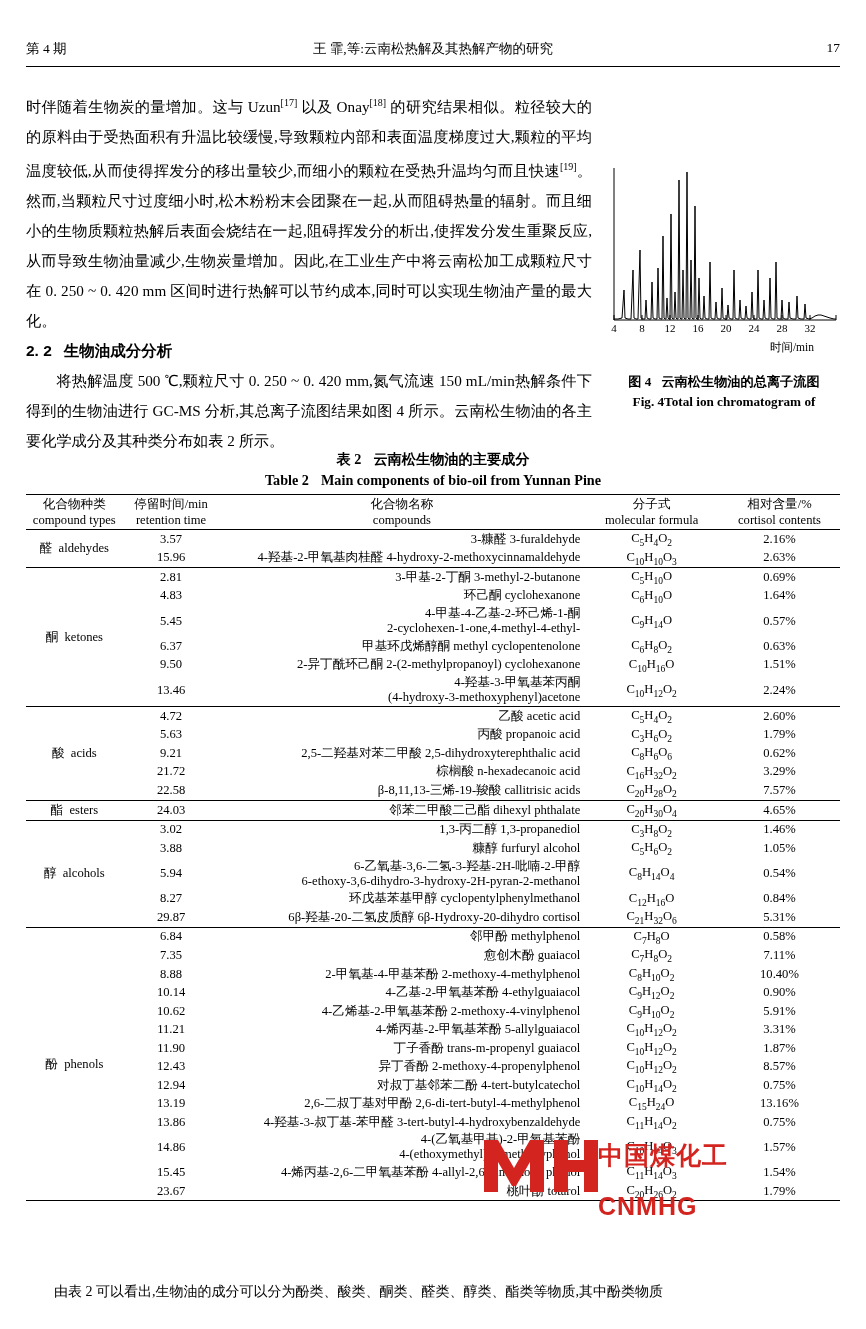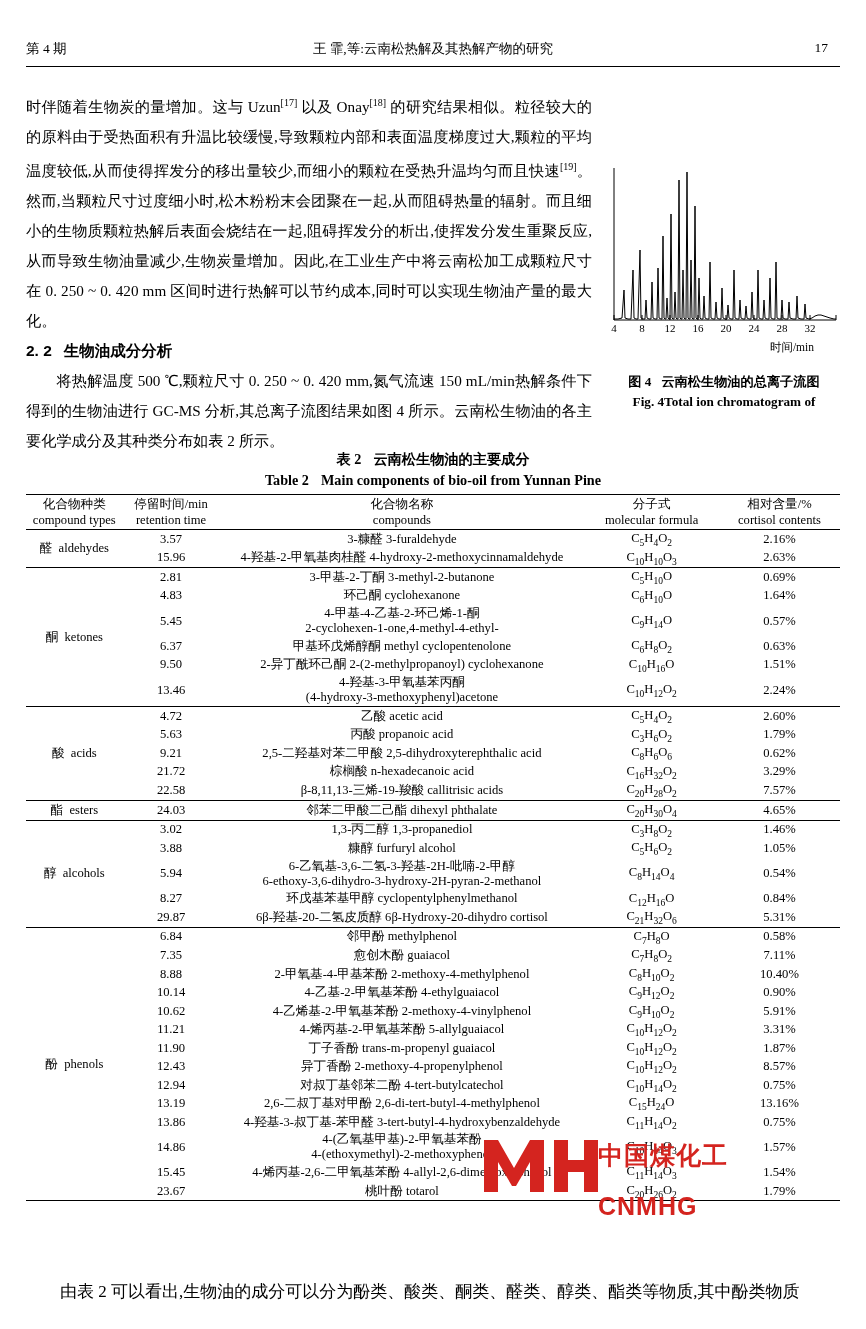--- a/index.html
+++ b/index.html
@@ -39,21 +39,21 @@
   }
   .runhead .center {
     position: absolute;
     left: 0;
     right: 0;
     text-align: center;
     top: 0;
   }
   .runhead .right {
     position: absolute;
-    right: 12px;
+    right: 0;
     top: 0;
   }
   .runhead-rule {
     position: absolute;
     top: 66px;
     left: 26px;
     right: 26px;
     border-bottom: 1px solid #000;
   }
 
@@ -165,21 +165,21 @@
   .rule-bot td { border-top: 1.4px solid #000; }
   thead td {
     text-align: center;
     font-size: 12.6px;
     line-height: 16px;
     padding-top: 3px;
     padding-bottom: 3px;
   }
   .col-type  { width: 90px;  text-align: center; }
   .col-rt    { width: 92px;  text-align: center; }
-  .col-name  { width: 372px; text-align: center; padding-left: 8px;}
+  .col-name  { width: 372px; text-align: right; padding-left: 8px;}
   .col-form  { width: 132px; text-align: center; }
   .col-cont  { width: 118px; text-align: center; }
   td.group {
     text-align: center;
     vertical-align: middle;
     font-size: 12.6px;
   }
   .cell-2line {
     line-height: 15px;
   }
@@ -187,21 +187,21 @@
 
   
   tr.grp-sep td { border-top: 0.8px solid #000; }
 
   
   .footer-text {
     position: absolute;
     left: 26px;
     width: 814px;
     bottom: 24px;
-    font-size: 17px;
+    font-size: 14px;
     line-height: 26px;
     text-indent: 2em;
   }
 
   
   .watermark {
     position: absolute;
     left: 480px;
     top: 1122px;
     width: 300px;

